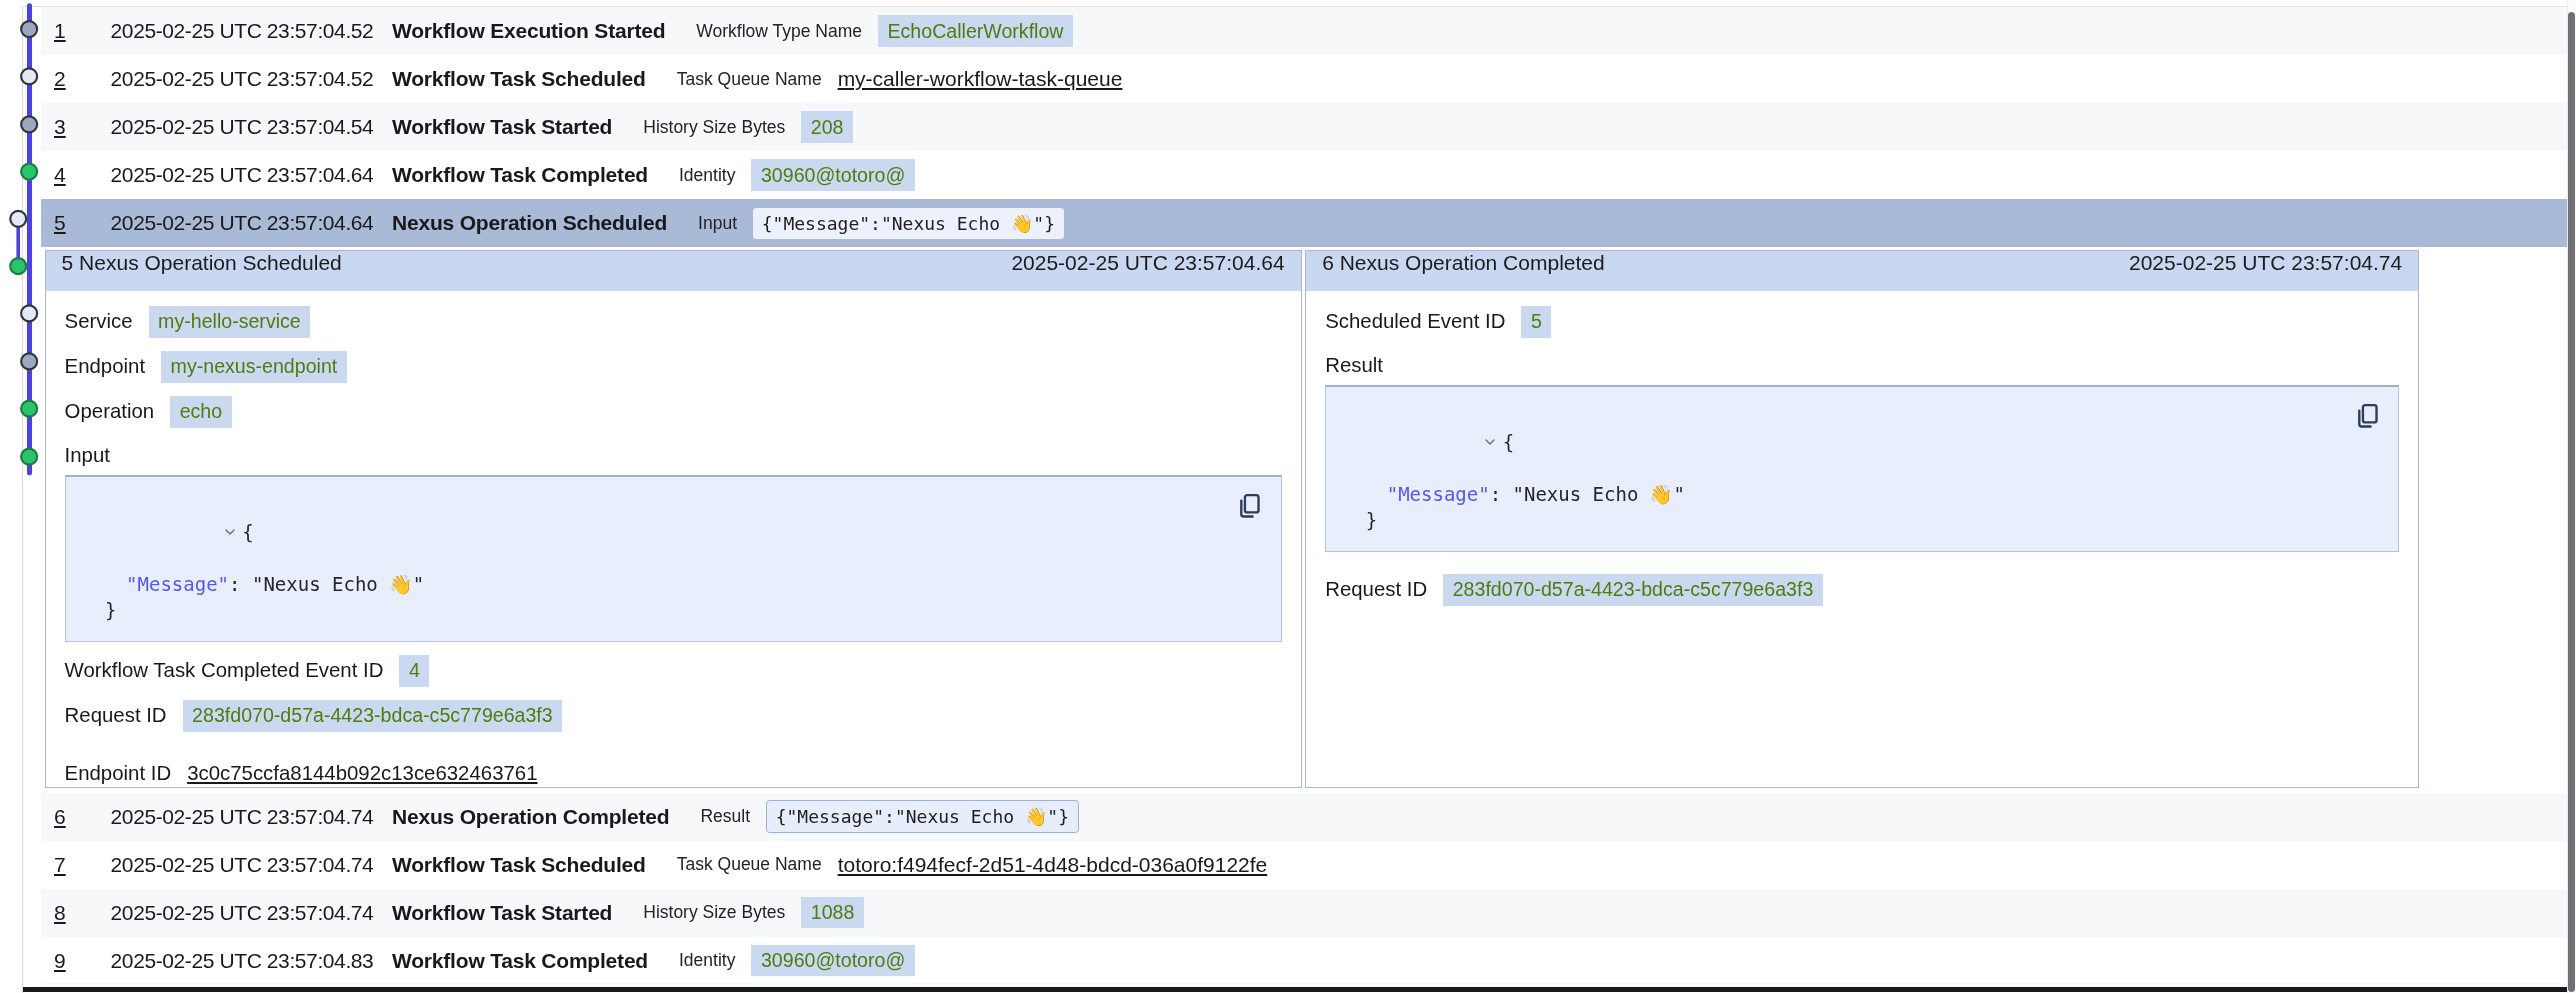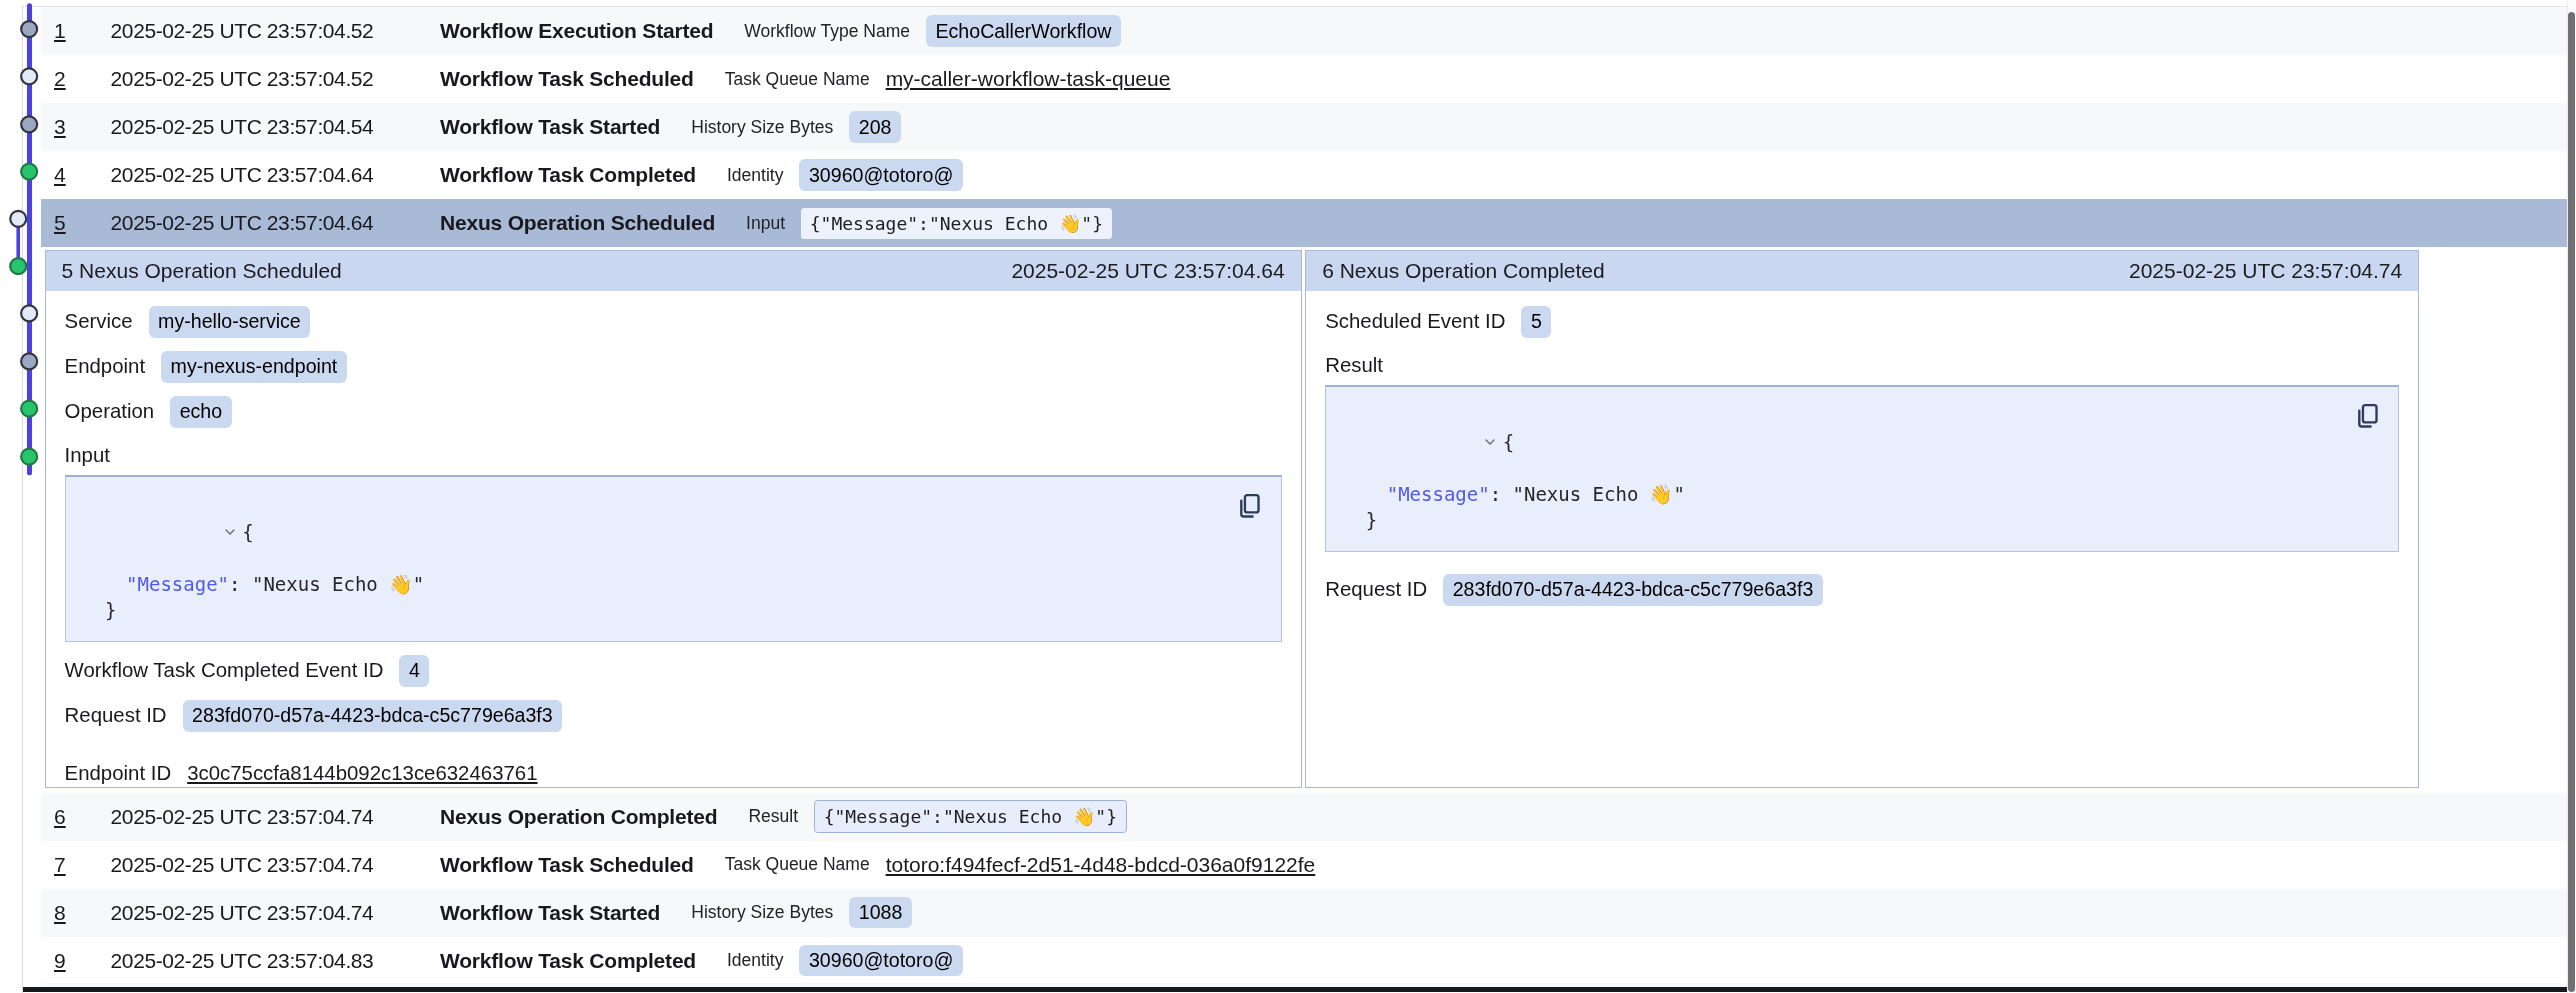--- a/index.html
+++ b/index.html
@@ -14,34 +14,34 @@
 
   .timeline { position:absolute; left:0; top:0; z-index:5; }
 
   .content { position:absolute; left:41px; top:7.3px; width:2526px; }
 
   .event-row { height:48px; display:flex; align-items:center; font-size:21px; }
   .event-row.alt { background:#f7f8fa; }
   .event-row.selected { background:#a9bad6; }
   .row-num  { margin-left:13px; width:38px; flex:none; text-decoration:underline; color:#19191d; cursor:pointer; }
   .row-time { width:300px; flex:none; letter-spacing:-0.4px;text-align:center; }
-  .row-name { font-weight:700; margin-right:31px; letter-spacing:-0.2px;margin-left:48px; }
+  .row-name { font-weight:700; margin-right:31px; letter-spacing:-0.2px; }
   .row-attr-label { font-size:17.5px; margin-right:16px; color:#232327; }
-  .badge { background:#cbd9f0; border-radius:6px; padding:4.4px 9.5px; font-size:19.6px; color:#000000; }
+  .badge { background:#cbd9f0; border-radius:0; padding:4.4px 9.5px; font-size:19.6px; color:#4d7c0f; }
   .row-link, .field-link { color:#19191d; text-decoration:underline; cursor:pointer; }
   .code-chip { font-family:"DejaVu Sans Mono","Liberation Mono",monospace; font-size:18px;
                background:#edf1fb; border-radius:3.6px; padding:5.1px 8.7px; color:#1e1e24; }
   .code-chip.bordered { background:#e7edfa; border:1.5px solid #9db0d6; }
 
   .panel-row { display:flex; gap:3.6px; margin:2.9px 0 4.4px 3.6px; }
   .panel { border:0.7px solid #a9b8d8; background:#ffffff; height:538px; }
   .panel.left  { width:1257px; }
   .panel.right { width:1114px; }
-  .panel-header { height:40px; background:#c9d7f0; display:flex; align-items:center;
-                  justify-content:space-between; padding:0 16px; font-size:21px; color:#1b1b20; }
+  .panel-header { height:40px; background:#c9d7f0; display:flex; align-items:flex-end;
+                  justify-content:space-between; padding:16px 16px; font-size:21px; color:#1b1b20; }
   .panel-body { padding:1.5px 19px 0 19px; font-size:20.4px; }
   .field { display:flex; align-items:center; margin:13px 0; min-height:32px; }
   .field.spaced { margin-top:26px; }
   .field-label { margin-right:16px; }
   .json-label { margin:14.5px 0 7.3px; min-height:26px; display:flex; align-items:center; }
   .json-block { position:relative; background:#e8eefb; border:0.7px solid #b5c2e0; border-top:2.2px solid #9fb0d2;
                 padding:17.5px 65px 17.5px 14.5px; font-family:"DejaVu Sans Mono","Liberation Mono",monospace;
                 font-size:19px; line-height:25.5px; color:#26262b; }
   .json-line { white-space:pre; }
   .json-line.l2 { padding-left:46px; }

